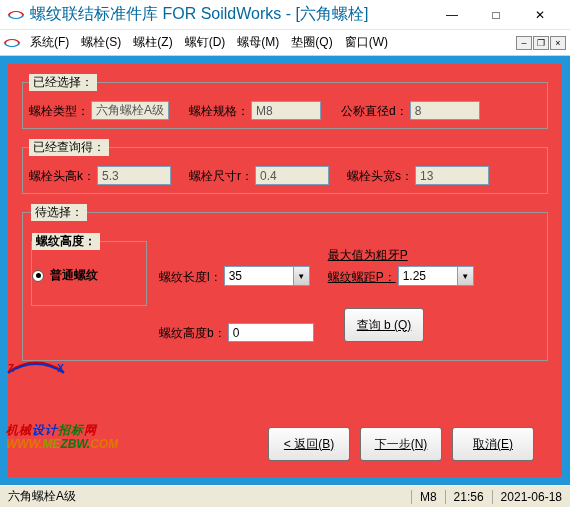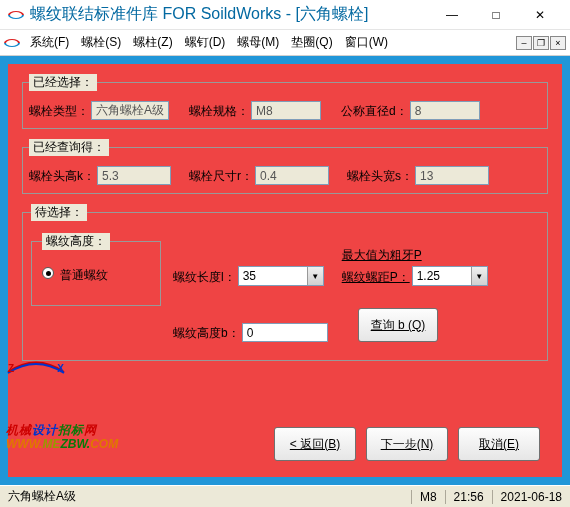--- a/index.html
+++ b/index.html
@@ -19,27 +19,27 @@
 .form { background: #ef4444; height: 100%; padding: 10px 14px; position: relative; }
 fieldset { border: 1px solid #999; margin-bottom: 10px; padding: 10px 6px 8px; }
 legend { padding: 0 4px; background: #ece9d8; }
 .row { display: flex; align-items: flex-end; gap: 2px; }
 .lbl { white-space: nowrap; }
 .fld { background: #fff; border: 1px solid #7f9db9; height: 19px; padding: 0 4px; font-size: 12px; display: flex; align-items: center; }
 .fld.ro { background: #ece9d8; color: #555; }
 .sel { display: flex; border: 1px solid #7f9db9; height: 20px; background: #fff; }
 .sel .v { flex: 1; padding: 0 4px; display: flex; align-items: center; }
 .sel .arr { width: 16px; background: linear-gradient(#f0f0f0,#d0d0d0); border-left: 1px solid #999; display: flex; align-items: center; justify-content: center; font-size: 8px; }
-fieldset.nest { border: 1px solid #999; padding: 8px 10px; width: 130px; }
-.radio { display: flex; gap: 6px; margin: 5px 0; }
+fieldset.nest { border: 1px solid #999; padding: 8px 0; width: 116px; font-weight: bold; }
+.radio { display: flex; align-items: center; gap: 6px; margin: 5px 0; }
 .radio .rb { width: 12px; height: 12px; border: 1px solid #555; border-radius: 50%; background: #fff; display: flex; align-items: center; justify-content: center; }
 .radio .rb.on::after { content: ""; width: 5px; height: 5px; background: #000; border-radius: 50%; }
 .hint { text-decoration: underline; }
 .btn { background: linear-gradient(#fdfdfd,#e6e6e6); border: 1px solid #707070; border-radius: 3px; height: 22px; padding: 16px 12px; display: flex; align-items: center; justify-content: center; cursor: default; }
-.navbtns { display: flex; gap: 10px; justify-content: flex-end; position: absolute; right: 22px; bottom: 16px; }
+.navbtns { display: flex; gap: 10px; justify-content: flex-end; position: absolute; right: 28px; bottom: 16px; }
 .navbtns .btn { width: 82px; }
 .status { height: 22px; background: #ece9d8; border-top: 1px solid #fff; display: flex; align-items: center; font-size: 12px; position: relative; }
 .status .cell { border-left: 1px solid #aca899; padding: 0 8px; }
 .wm { position: absolute; left: 6px; bottom: 34px; pointer-events: none; font-weight: bold; font-style: italic; line-height: 1.05; }
 .wm .arc { position: relative; width: 60px; height: 16px; }
 .wm .z1 { color: #c00; font-size: 10px; position: absolute; left: 2px; top: 5px; font-style: normal; }
 .wm .z2 { color: #03c; font-size: 10px; position: absolute; right: 2px; top: 5px; font-style: normal; }
 .wm .cn { font-size: 22px; letter-spacing: 1px; margin-top: 40px; }
 .wm .cn span.r { color: #c00; } .wm .cn span.b { color: #03c; } .wm .cn span.g { color: #097a09; }
 .wm .url { font-size: 12px; }

